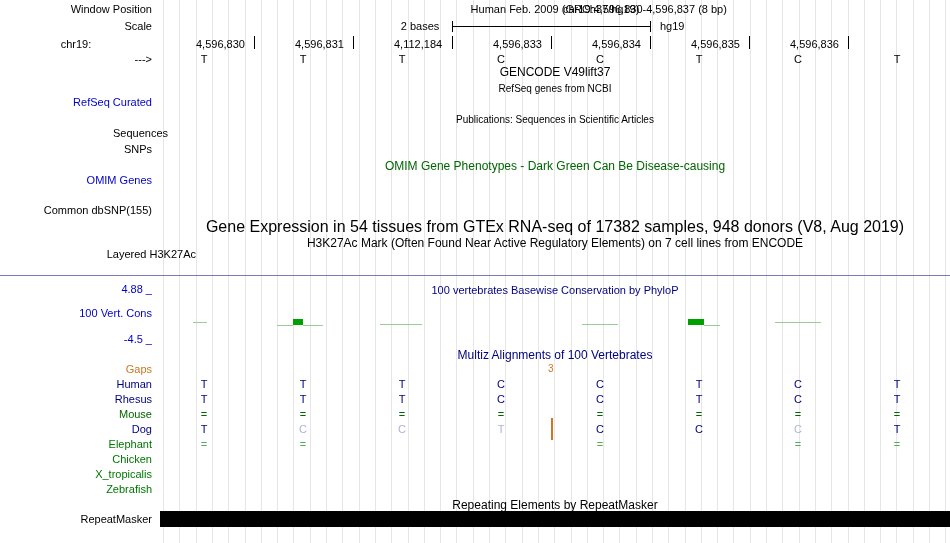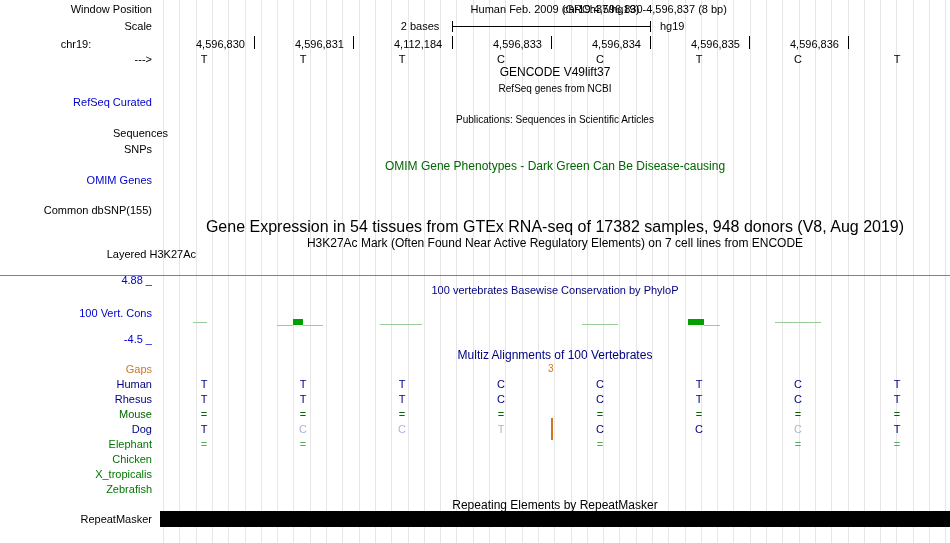--- a/index.html
+++ b/index.html
@@ -165,21 +165,21 @@
 
   <div class="label lbl-col" style="left:0;width:152px;top:204px;">Common dbSNP(155)</div>
 
   <div class="center" style="left:160px;width:790px;top:221px;font-size:16px;">Gene Expression in 54 tissues from GTEx RNA-seq of 17382 samples, 948 donors (V8, Aug 2019)</div>
   <div class="center" style="left:160px;width:790px;top:237px;font-size:12px;">H3K27Ac Mark (Often Found Near Active Regulatory Elements) on 7 cell lines from ENCODE</div>
   <div class="label lbl-col" style="left:0;width:152px;top:248px;margin-left:44px;">Layered H3K27Ac</div>
 
   <div class="sep" style="top:275px;"></div>
 
   <div class="center navy" style="left:160px;width:790px;top:284px;font-size:11px;">100 vertebrates Basewise Conservation by PhyloP</div>
-  <div class="label lbl-col blue" style="left:0;width:152px;top:274px;">4.88 _</div>
+  <div class="label lbl-col blue" style="left:0;width:152px;top:283px;">4.88 _</div>
   <div class="label lbl-col blue" style="left:0;width:152px;top:307px;">100 Vert. Cons</div>
   <div class="label lbl-col blue" style="left:0;width:152px;top:333px;">-4.5 _</div>
   <div id="consdata">
       <div class="cons-seg" style="top: 322px; position: absolute; left: 193px; width: 14px;"></div>
       <div class="cons-seg" style="top: 325px; position: absolute; left: 277px; width: 16px;"></div>
       <div class="cons-block" style="height: 6px; background: rgb(0, 160, 0); top: 319px; position: absolute; left: 293px; width: 10px;"></div>
       <div class="cons-seg" style="top: 325px; position: absolute; left: 303px; width: 20px;"></div>
       <div class="cons-seg" style="top: 324px; position: absolute; left: 380px; width: 42px;"></div>
       <div class="cons-seg" style="top: 324px; position: absolute; left: 582px; width: 36px;"></div>
       <div class="cons-block" style="height: 6px; background: rgb(0, 160, 0); top: 319px; position: absolute; left: 688px; width: 16px;"></div>

